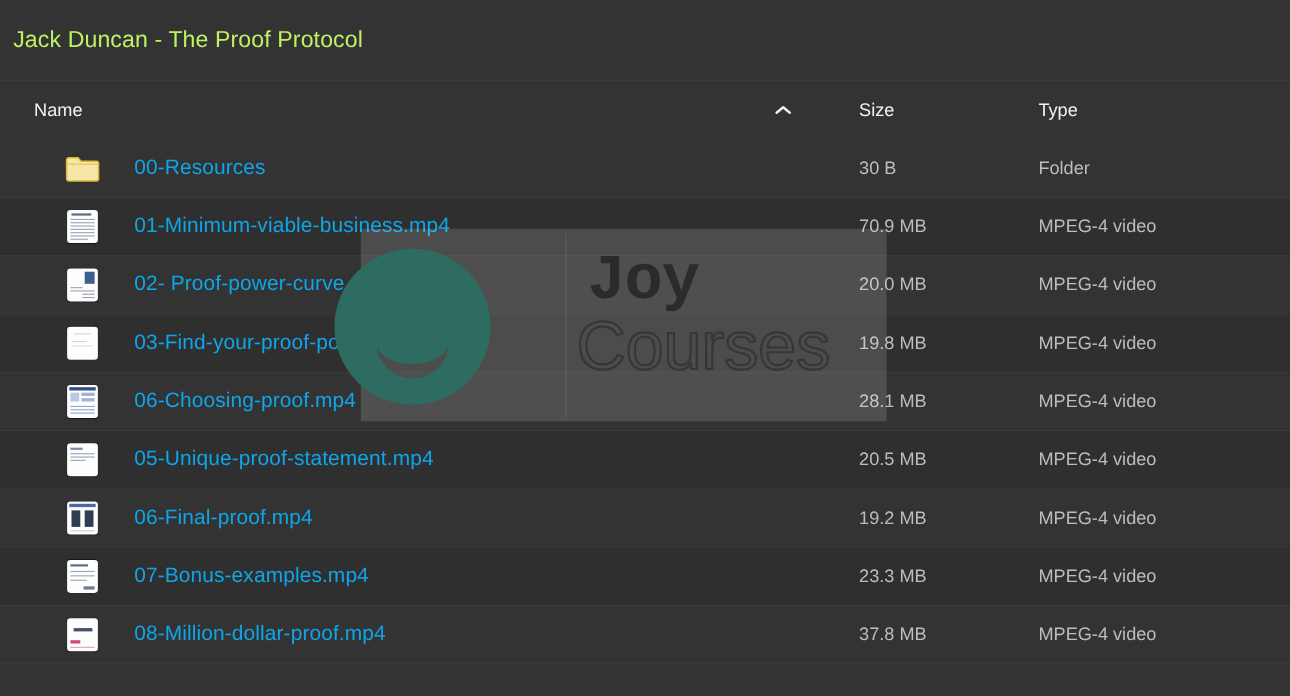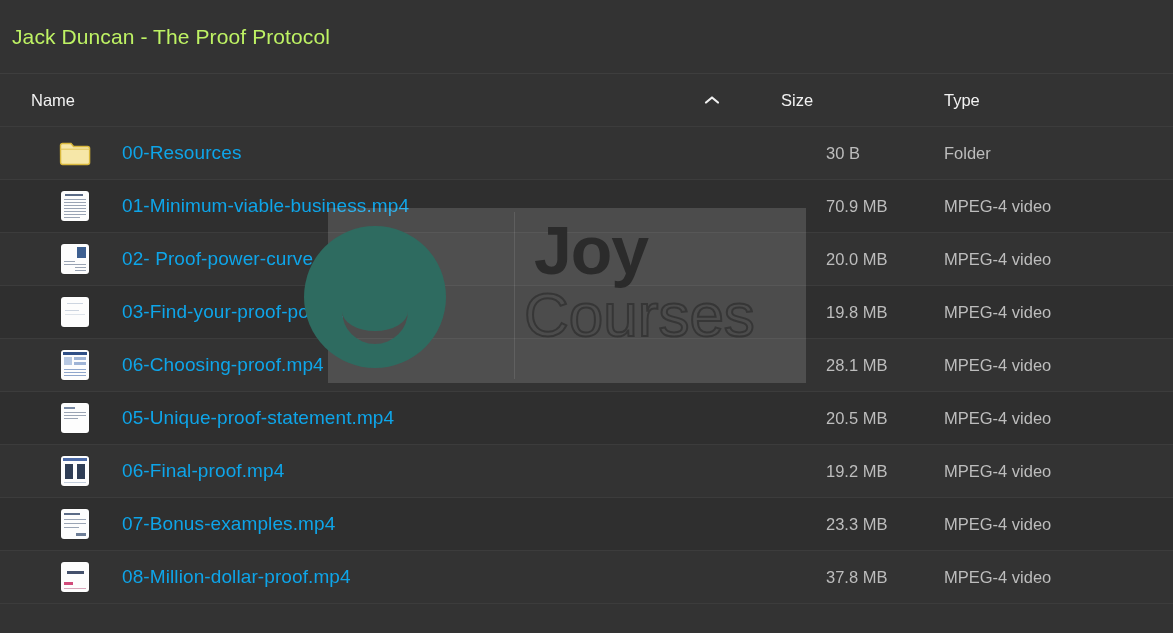--- a/index.html
+++ b/index.html
@@ -109,21 +109,20 @@
     margin-left: 64px;
     color: #0ea5e9;
     font-size: 19px;
     font-weight: 400;
     white-space: nowrap;
     letter-spacing: 0.1px;
   }
   .size-label {
     color: #bdbdbd;
     font-size: 16.5px;
-    margin-left: 45px;
   }
   .type-label {
     color: #bdbdbd;
     font-size: 16.5px;
     margin-top: 32px;
   }
 
   
   .doc-thumb {
     width: 28px;
@@ -187,26 +186,27 @@
   #watermark-text {
     position: absolute;
     left: 196px;
     top: 6px;
     width: 290px;
     height: 160px;
   }
   #wm-joy {
     position: absolute;
     left: 10px;
-    top: 2px;
-    font-size: 68px;
+    top: 14px;
+    font-size: 58px;
     font-weight: bold;
     color: #2b2b2b;
     letter-spacing: -1px;
     line-height: 1;
+    font-family: Liberation Mono, monospace;
   }
   #wm-courses {
     position: absolute;
     left: 0px;
     top: 70px;
     font-size: 62px;
     font-weight: 300;
     line-height: 1;
     color: transparent;
     -webkit-text-stroke: 2px rgba(50,50,50,0.85);

